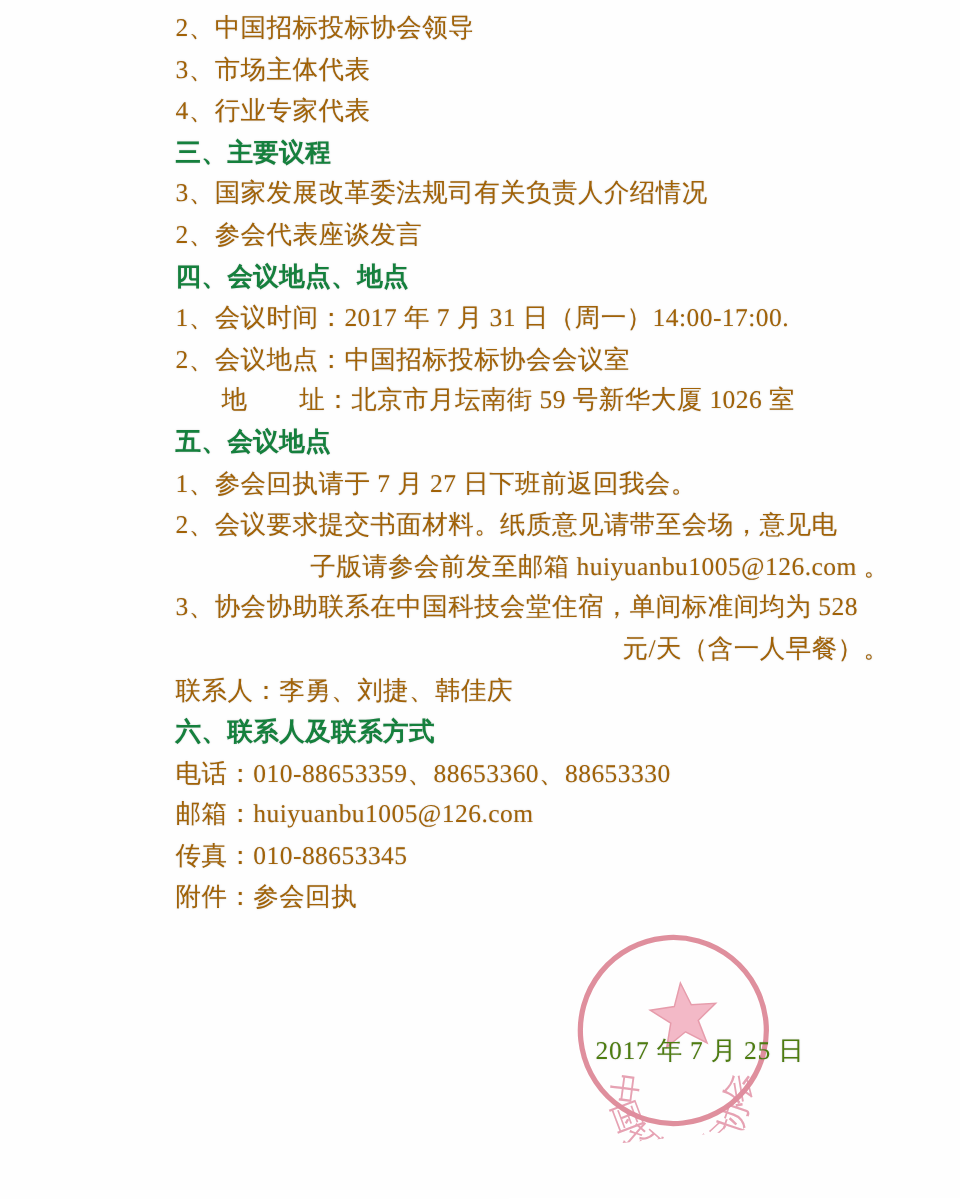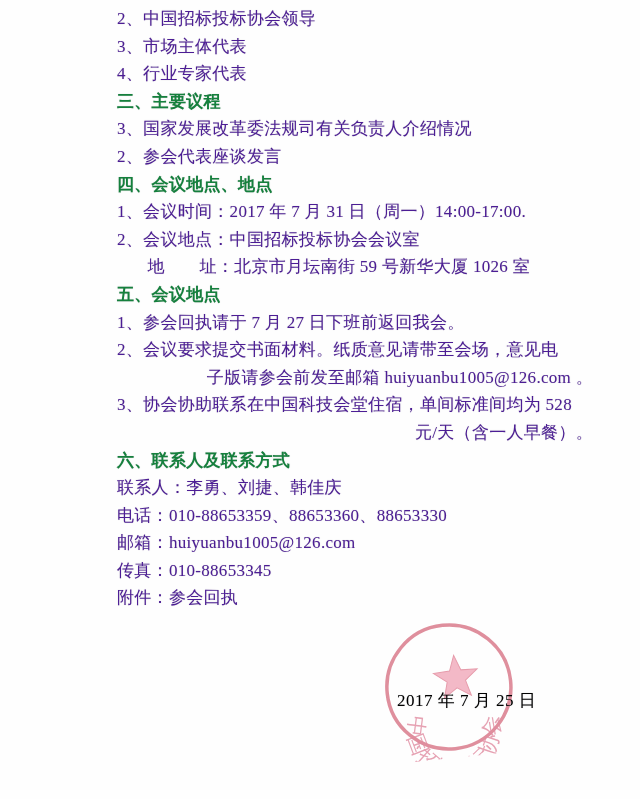--- a/index.html
+++ b/index.html
@@ -18,21 +18,21 @@
   .doc-lines {
     position: absolute;
     top: 5px;
     left: 83px;
     width: 510px;
   }
   .line {
     margin: 0;
     font-size: 17px;
     line-height: 27.6px;
-    color: #4c1d95;
+    color: #a16207;
     letter-spacing: 0.3px;
     white-space: nowrap;
     text-shadow: 0 0 1px rgba(90,90,95,0.35);
   }
   .line.item { text-indent: 2em; }
   .line.heading { text-indent: 2em; font-weight: bold; color: #15803d; }
   .line.flush { text-indent: 0; text-align: right; }
   .line.addr { text-indent: 3.8em; }
   .seal {
     position: absolute;
@@ -48,21 +48,21 @@
     font-family: "Liberation Serif", "DejaVu Serif", serif;
     font-size: 21px;
     letter-spacing: 1px;
   }
   .doc-date {
     position: absolute;
     left: 397px;
     top: 689px;
     z-index: 2;
     font-size: 17px;
-    color: #000000;
+    color: #4d7c0f;
     letter-spacing: 0.5px;
     white-space: nowrap;
     text-shadow: 0 0 1px rgba(90,90,95,0.35);
   }
 </style>
 </head>
 <body>
 
 <div class="page">
 
@@ -76,22 +76,22 @@
       <p class="line heading">四、会议地点、地点</p>
       <p class="line item">1、会议时间：2017 年 7 月 31 日（周一）14:00-17:00.</p>
       <p class="line item">2、会议地点：中国招标投标协会会议室</p>
       <p class="line addr">地　　址：北京市月坛南街 59 号新华大厦 1026 室</p>
       <p class="line heading">五、会议地点</p>
       <p class="line item">1、参会回执请于 7 月 27 日下班前返回我会。</p>
       <p class="line item">2、会议要求提交书面材料。纸质意见请带至会场，意见电</p>
       <p class="line flush">子版请参会前发至邮箱 huiyuanbu1005@126.com 。</p>
       <p class="line item">3、协会协助联系在中国科技会堂住宿，单间标准间均为 528</p>
       <p class="line flush">元/天（含一人早餐）。</p>
+      <p class="line item">联系人：李勇、刘捷、韩佳庆</p>
       <p class="line heading">六、联系人及联系方式</p>
-      <p class="line item">联系人：李勇、刘捷、韩佳庆</p>
       <p class="line item">电话：010-88653359、88653360、88653330</p>
       <p class="line item">邮箱：huiyuanbu1005@126.com</p>
       <p class="line item">传真：010-88653345</p>
       <p class="line item">附件：参会回执</p>
     </div>
 
   <div class="seal">
     <svg width="140" height="140" viewBox="0 0 140 140">
       <circle cx="70" cy="69" r="62" fill="none" stroke-width="3.5" opacity="0.75" stroke="#d4697c"></circle>
       <path id="seal-arc" d="M 31 91.5 A 45 45 0 1 0 109 91.5" fill="none"></path>

